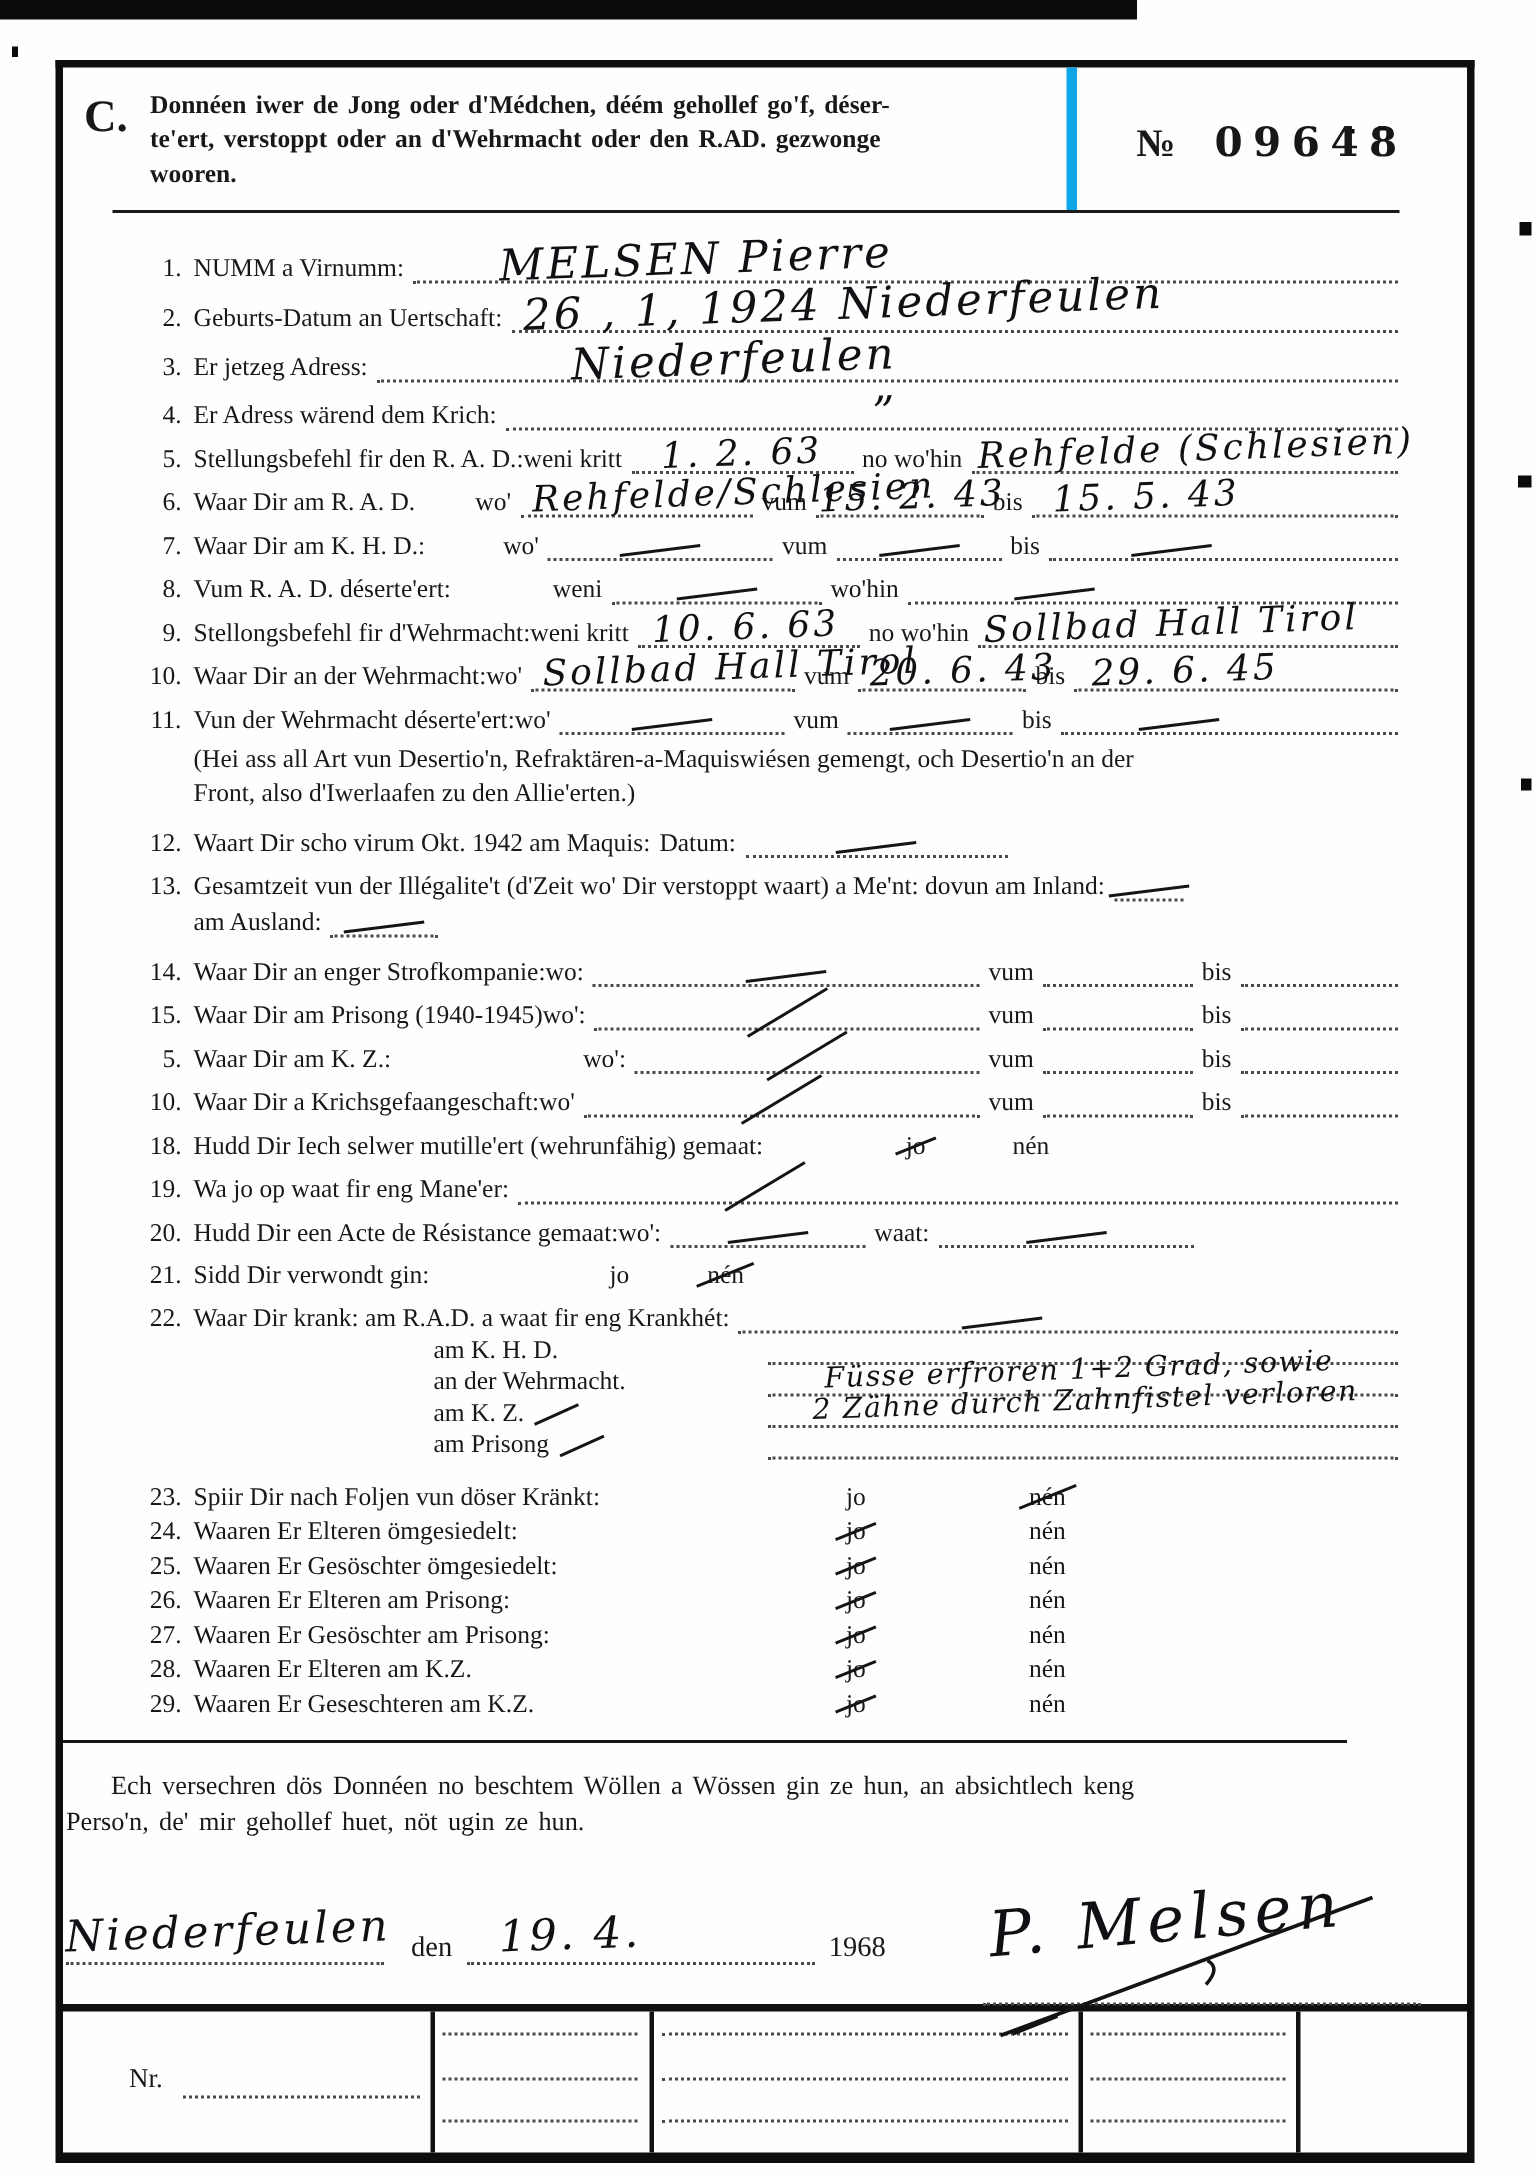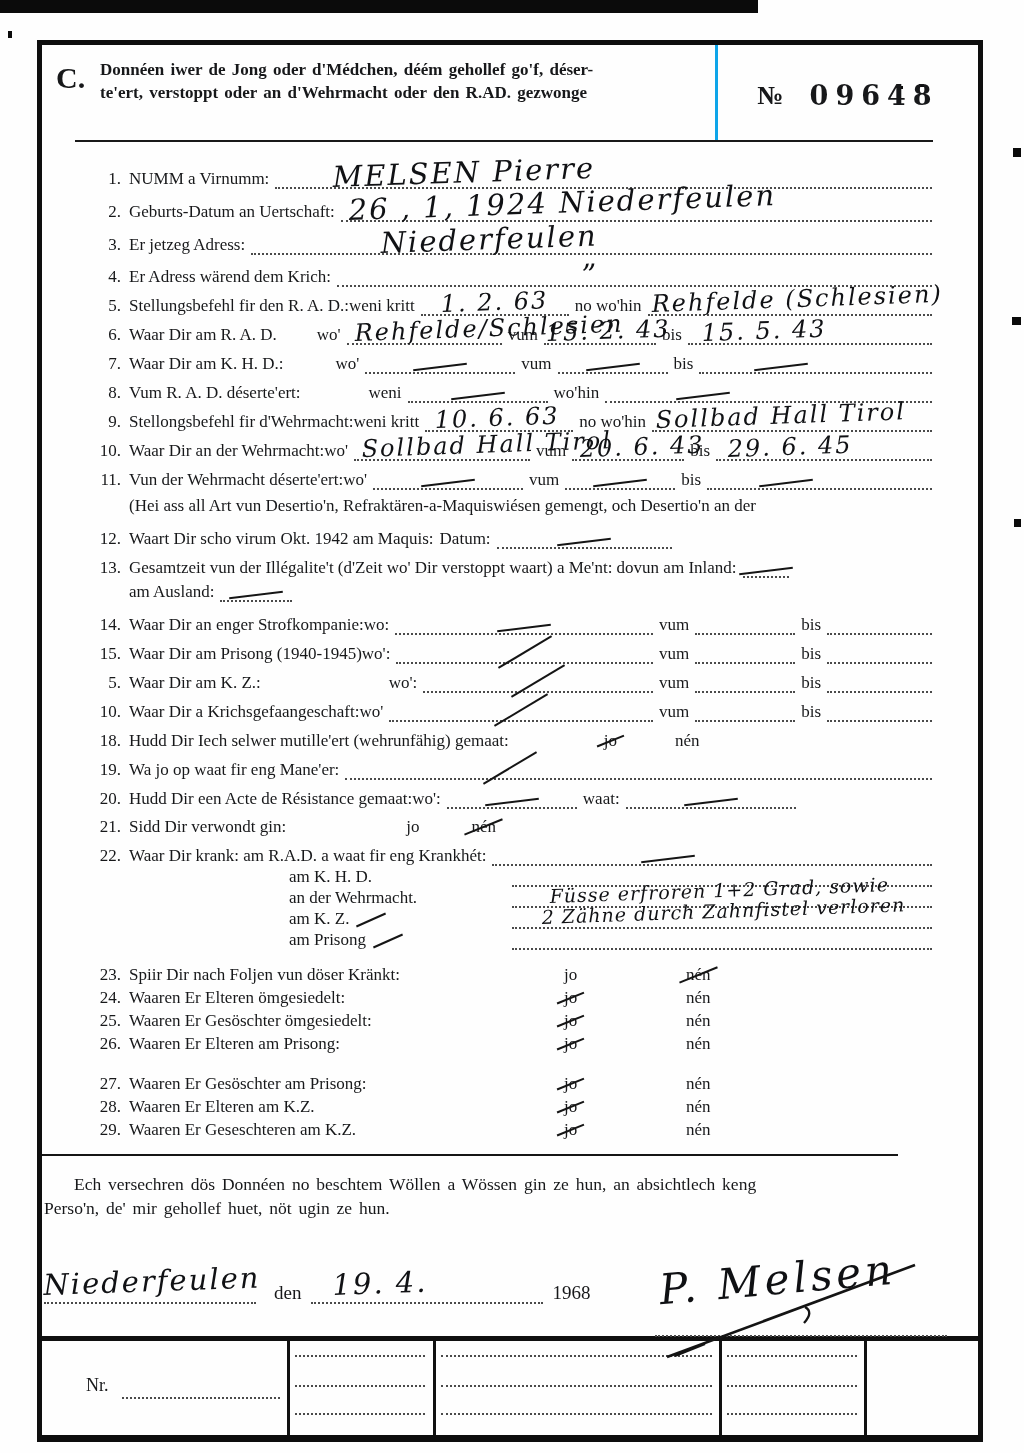--- a/index.html
+++ b/index.html
@@ -6,21 +6,21 @@
   .page{position:relative;width:1024px;height:1453px;background:#fefefe;overflow:hidden;
         font-family:"Liberation Serif",serif;color:#17181a;}
   .artifact{position:absolute;background:#0b0b0b;}
   
   .form{position:absolute;left:37px;top:40px;width:946px;height:1402px;
         border:5px solid #0e0e0e;border-bottom:none;box-sizing:border-box;background:transparent;}
   
   .hdr{display:flex;height:95px;}
   .hdr-left{width:50px;padding:16px 0 0 14px;box-sizing:border-box;flex:none;}
   .hdr-letter{font-size:30px;font-weight:bold;}
-  .hdr-main{width:626px;box-sizing:border-box;border-right:3px solid #0ea5e9;
+  .hdr-main{width:626px;box-sizing:border-box;border-right:7px solid #0ea5e9;
             padding:14px 2px 0 8px;flex:none;}
   .hdr-text{font-size:17px;font-weight:bold;line-height:1.35;word-spacing:2px;}
   .hdr-text span{display:block;}
   .hdr-no{flex:1;display:flex;align-items:center;justify-content:center;gap:26px;padding-top:6px;}
   .no-sign{font-size:26px;font-weight:bold;}
   .no-value{font-size:27px;letter-spacing:7px;font-weight:bold;font-family:"DejaVu Serif",serif;}
   .hdr-underline{margin-left:33px;width:858px;border-top:2px solid #191919;}
   
   .form-body{padding:14px 40px 0 43px;font-size:17px;}
   .row{display:flex;align-items:flex-end;min-height:29px;line-height:20px;}
@@ -84,20 +84,21 @@
   <div class="form">
 
     <div class="hdr">
       <div class="hdr-left">
         <span class="hdr-letter">C.</span>
       </div>
       <div class="hdr-main">
         <div class="hdr-text">
           <span>Donnéen iwer de Jong oder d'Médchen, déém gehollef go'f, déser-</span>
           <span>te'ert, verstoppt oder an d'Wehrmacht oder den R.AD. gezwonge</span>
+          <span>wooren.</span>
         </div>
       </div>
       <div class="hdr-no">
         <span class="no-sign">№</span>
         <span class="no-value">09648</span>
       </div>
     </div>
     <div class="hdr-underline"></div>
 
     <div class="form-body" id="form-body">
@@ -224,20 +225,21 @@
           <span class="dots" style="width: 110px;">
             <span class="mark mk-dash" style="left: 50%;"></span>
           </span>
           <span class="txt">bis</span>
           <span class="dots flex">
             <span class="mark mk-dash" style="left: 35%;"></span>
           </span>
         </div>
         <div class="note-block">
           <div class="note-line">(Hei ass all Art vun Desertio'n, Refraktären-a-Maquiswiésen gemengt, och Desertio'n an der</div>
+          <div class="note-line">Front, also d'Iwerlaafen zu den Allie'erten.)</div>
         </div>
         <div class="row" style="min-height: 28px; margin-top: 4px;">
           <span class="num">12.</span>
           <span class="lbl">Waart Dir scho virum Okt. 1942 am Maquis:</span>
           <span class="txt" style="margin-left: 6px;">Datum:</span>
           <span class="dots" style="width: 175px;">
             <span class="mark mk-dash" style="left: 50%;"></span>
           </span>
         </div>
         <div class="row">
@@ -387,21 +389,21 @@
           <span class="lbl grow">Waaren Er Gesöschter ömgesiedelt:</span>
           <span class="cell-jo"><span class="struck">jo</span></span>
           <span class="cell-nen"><span>nén</span></span>
         </div>
         <div class="row" style="min-height: 23px;">
           <span class="num">26.</span>
           <span class="lbl grow">Waaren Er Elteren am Prisong:</span>
           <span class="cell-jo"><span class="struck">jo</span></span>
           <span class="cell-nen"><span>nén</span></span>
         </div>
-        <div class="row" style="min-height: 23px; margin-top: 17px;">
+        <div class="row" style="min-height: 23px;">
           <span class="num">27.</span>
           <span class="lbl grow">Waaren Er Gesöschter am Prisong:</span>
           <span class="cell-jo"><span class="struck">jo</span></span>
           <span class="cell-nen"><span>nén</span></span>
         </div>
         <div class="row" style="min-height: 23px;">
           <span class="num">28.</span>
           <span class="lbl grow">Waaren Er Elteren am K.Z.</span>
           <span class="cell-jo"><span class="struck">jo</span></span>
           <span class="cell-nen"><span>nén</span></span>

